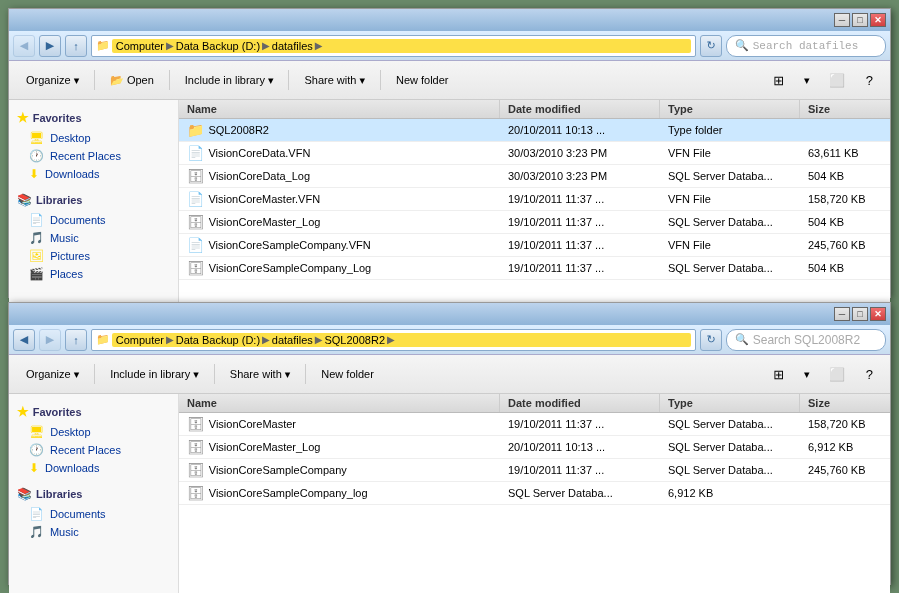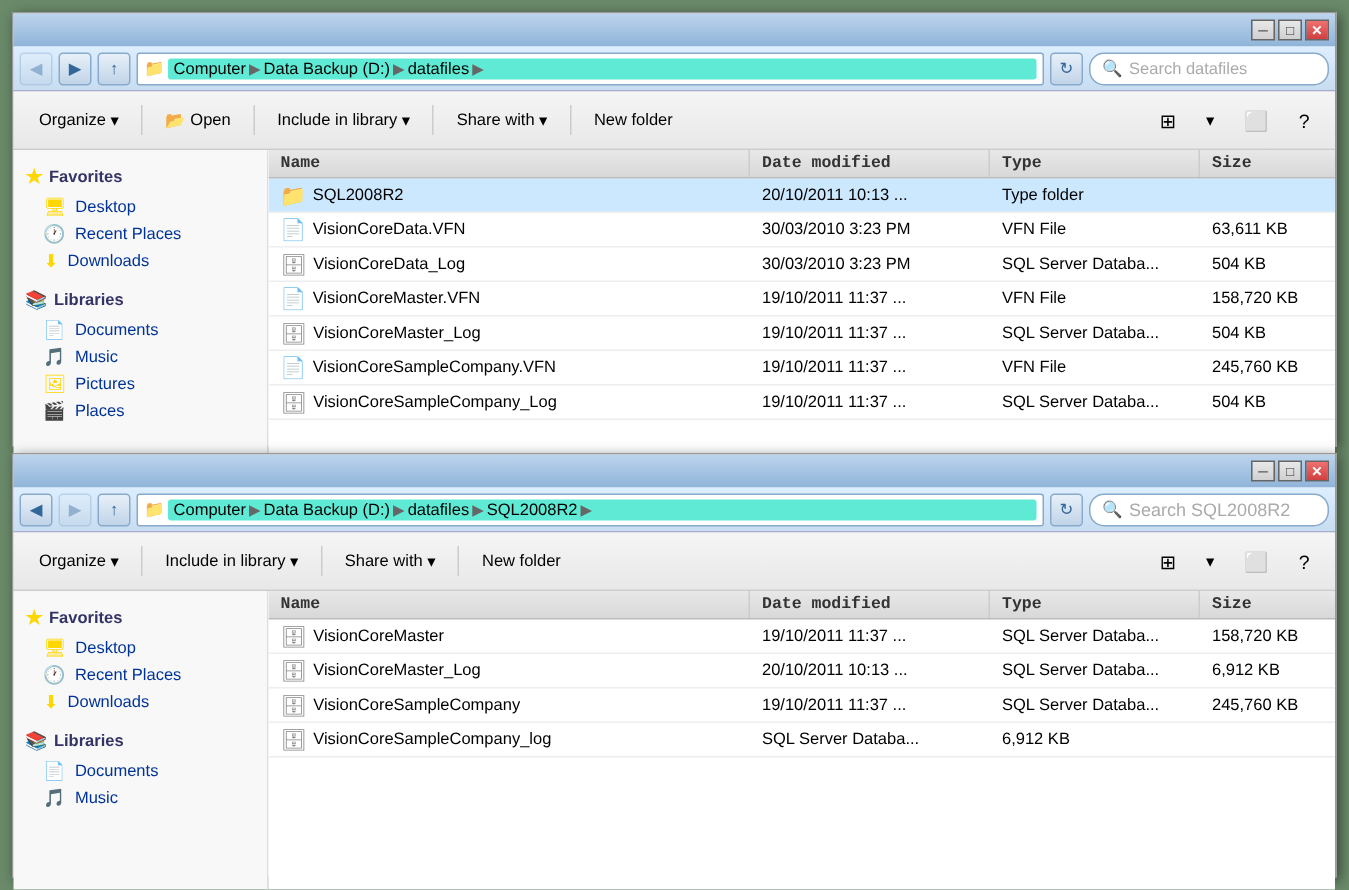--- a/index.html
+++ b/index.html
@@ -89,21 +89,21 @@
     }
     .address-icon {
       font-size: 11px;
       margin-right: 2px;
     }
     .address-path {
       display: flex;
       align-items: center;
       gap: 2px;
       font-size: 11px;
-      background: #5eead4;
+      background: #fde047;
       padding: 1px 4px;
       border-radius: 2px;
       flex: 1;
     }
     .path-sep { color: #666; font-size: 10px; }
     .refresh-btn {
       width: 22px;
       height: 22px;
       background: linear-gradient(to bottom, #e8f0f8, #c0d4e8);
       border: 1px solid #88aacc;
@@ -210,21 +210,20 @@
       overflow: auto;
     }
     .col-headers {
       display: grid;
       grid-template-columns: 1fr 160px 140px 90px;
       background: linear-gradient(to bottom, #e8e8e8, #d8d8d8);
       border-bottom: 1px solid #bbb;
       position: sticky;
       top: 0;
       z-index: 1;
-      font-family: Liberation Mono, monospace;
     }
     .col-header {
       padding: 3px 8px;
       font-size: 11px;
       font-weight: bold;
       color: #333;
       border-right: 1px solid #ccc;
       cursor: pointer;
     }
     .col-header:last-child { border-right: none; }
@@ -284,21 +283,21 @@
           <span class="path-sep">▶</span>
           <span>Data Backup (D:)</span>
           <span class="path-sep">▶</span>
           <span>datafiles</span>
           <span class="path-sep">▶</span>
         </div>
       </div>
       <div class="refresh-btn">↻</div>
       <div class="search-box">
         <span>🔍</span>
-        <span style="color:#aaa;font-size:11px;">Search datafiles</span>
+        <span style="color:#aaa;font-size:11px;font-family:Liberation Mono, monospace;">Search datafiles</span>
       </div>
     </div>
 
     <div class="toolbar">
       <button class="tool-btn">
         <span>Organize</span>
         <span>▾</span>
       </button>
       <div class="toolbar-sep"></div>
       <button class="tool-btn">

